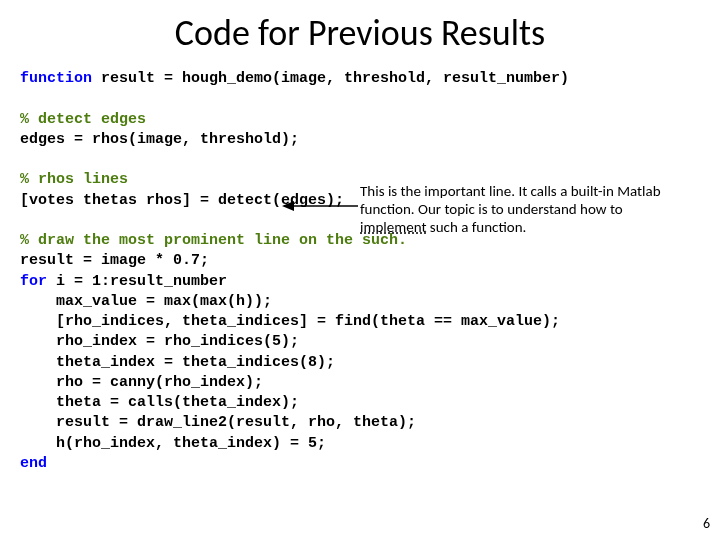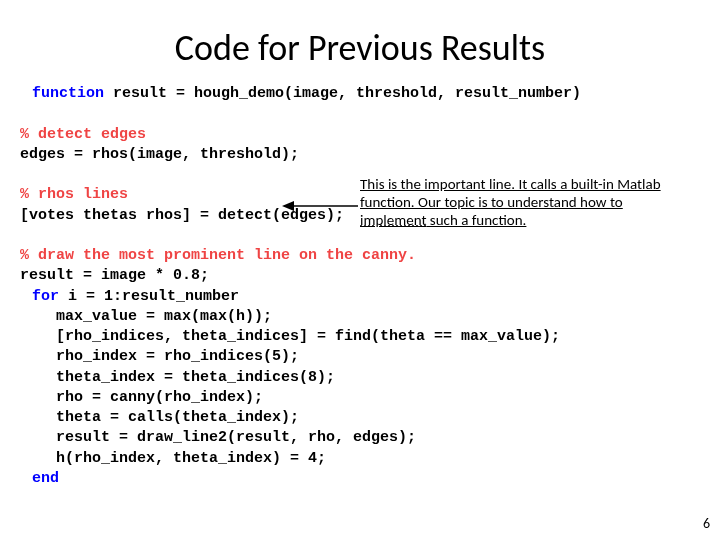--- a/index.html
+++ b/index.html
@@ -8,47 +8,46 @@
     height: 540px;
     background: #ffffff;
     font-family: Calibri, Arial, sans-serif;
     position: relative;
     overflow: hidden;
   }
   .title {
     font-size: 36px;
     font-weight: 400;
     text-align: center;
-    padding-top: 26px;
+    padding-top: 11px;
     padding-bottom: 14px;
     color: #000;
   }
   .code-block {
     font-family: "Courier New", monospace;
     font-size: 15px;
     font-weight: bold;
     white-space: pre;
     padding-left: 20px;
     line-height: 1.35;
     color: #000;
     position: relative;
   }
-  .kw { color: #0000ff; margin-left: 12px; }
-  .cm { color: #ef4444; margin-top: 36px; }
+  .kw { color: #0000ff; }
+  .cm { color: #4d7c0f; margin-top: 36px; }
   .annotation {
     position: absolute;
     left: 360px;
-    top: 175px;
+    top: 182px;
     width: 330px;
     font-family: Calibri, Arial, sans-serif;
     font-size: 15px;
     font-weight: 400;
     line-height: 1.2;
     color: #000;
-    text-decoration: underline;
   }
   .annotation .uline {
     text-decoration: underline;
     text-decoration-style: dotted;
   }
   .arrow {
     position: absolute;
     left: 282px;
     top: 199px;
     width: 76px;
@@ -68,31 +67,31 @@
 <div class="title">Code for Previous Results</div>
 
 <div class="code-block"><span class="kw">function</span><span> result = hough_demo(image, threshold, result_number)</span>
 
 <span class="cm">% detect edges</span>
 <span>edges = rhos(image, threshold);</span>
 
 <span class="cm">% rhos lines</span>
 <span>[votes thetas rhos] = detect(edges);</span>
 
-<span class="cm">% draw the most prominent line on the canny.</span>
-<span>result = image * 0.8;</span>
+<span class="cm">% draw the most prominent line on the such.</span>
+<span>result = image * 0.7;</span>
 <span class="kw">for</span><span> i = 1:result_number</span>
 <span>    max_value = max(max(h));</span>
 <span>    [rho_indices, theta_indices] = find(theta == max_value);</span>
 <span>    rho_index = rho_indices(5);</span>
 <span>    theta_index = theta_indices(8);</span>
 <span>    rho = canny(rho_index);</span>
 <span>    theta = calls(theta_index);</span>
-<span>    result = draw_line2(result, rho, edges);</span>
-<span>    h(rho_index, theta_index) = 4;</span>
+<span>    result = draw_line2(result, rho, theta);</span>
+<span>    h(rho_index, theta_index) = 5;</span>
 <span class="kw">end</span></div>
 
 <svg class="arrow" viewBox="0 0 76 14">
   <line x1="76" y1="7" x2="10" y2="7" stroke="#000" stroke-width="1.4"></line>
   <polygon points="0,7 12,2 12,12" fill="#000"></polygon>
 </svg>
 
 <div class="annotation">
   <span>This is the important line. It calls a built-in Matlab function. Our topic is to understand how to </span><span class="uline">implement</span><span> such a function.</span>
 </div>

